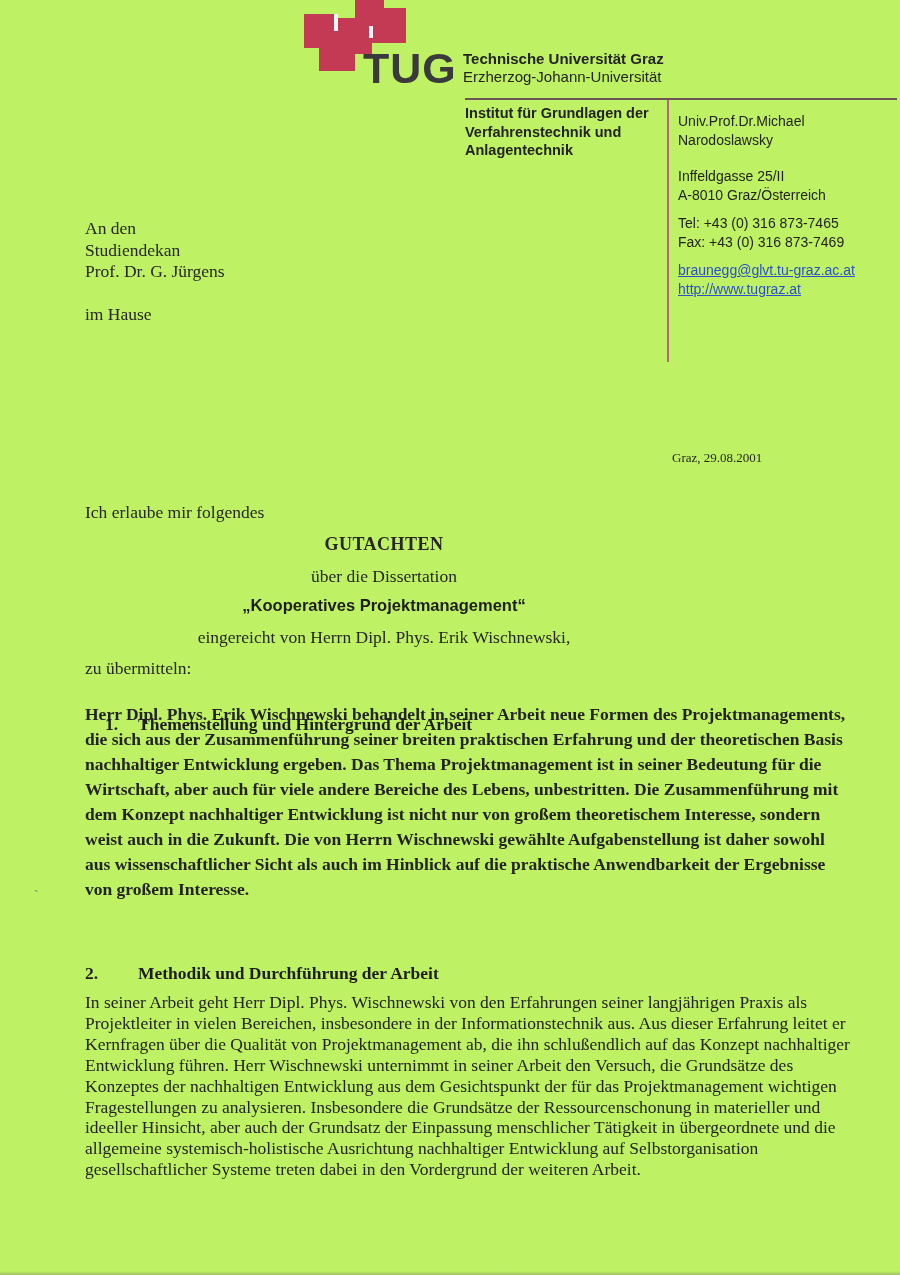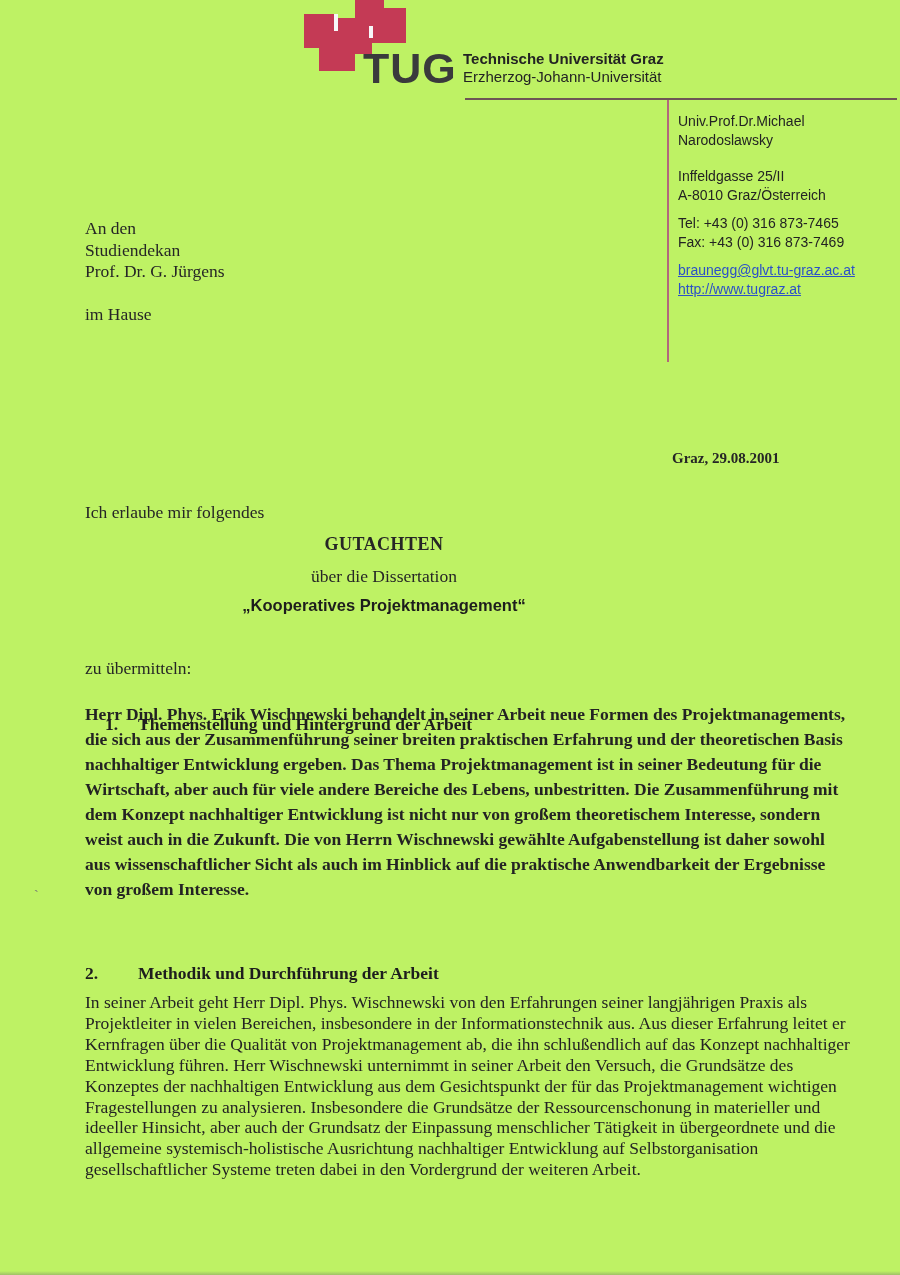--- a/index.html
+++ b/index.html
@@ -37,21 +37,21 @@
     font-family:"Liberation Sans", sans-serif;font-size:14.5px;font-weight:bold;
     line-height:18.5px;color:#232323;}
   .contact{position:absolute;left:678px;top:112px;
     font-family:"Liberation Sans", sans-serif;font-size:14px;line-height:18.5px;color:#232323;}
   .contact .gap-lg{height:18px;}
   .contact .gap-sm{height:10px;}
   .contact .link{color:#2b50c8;text-decoration:underline;}
   
   .recipient{position:absolute;left:85px;top:218px;font-size:17.5px;line-height:21.5px;}
   .recipient .gap{height:21.5px;}
-  .date{position:absolute;left:672px;top:450px;font-size:15px;font-weight:bold;}
+  .date{position:absolute;left:672px;top:450px;font-size:13px;}
   .intro{position:absolute;left:85px;top:502px;font-size:17.5px;}
   .centerline{position:absolute;left:0;width:768px;text-align:center;font-size:17.5px;}
   .t-main{top:534px;font-size:18px;font-weight:bold;letter-spacing:.5px;}
   .t-sub{top:566px;}
   .t-diss{top:596px;font-family:"Liberation Sans", sans-serif;font-size:16.5px;font-weight:bold;color:#1d1d1d;}
   .t-sub2{top:627px;}
   .transmit{position:absolute;left:85px;top:658px;font-size:17.5px;}
   .sec-head{position:absolute;left:85px;font-size:17.5px;font-weight:bold;color:#1d1d1d;}
   .sec-head .num{display:inline-block;width:53px;}
   .sec1-head{top:714px;text-align:center;}
@@ -81,20 +81,25 @@
   <div class="logo-text">TUG</div>
 
   <div class="univ">
     <div class="b">Technische Universität Graz</div>
     <div>Erzherzog-Johann-Universität</div>
   </div>
 
   <div class="hrule"></div>
   <div class="vrule"></div>
 
+  <div class="institute">
+    <div>Institut für Grundlagen der</div>
+    <div>Verfahrenstechnik und</div>
+    <div>Anlagentechnik</div>
+  </div>
 
   <div class="contact">
     <div>Univ.Prof.Dr.Michael</div>
     <div>Narodoslawsky</div>
     <div class="gap-lg"></div>
     <div>Inffeldgasse 25/II</div>
     <div>A-8010 Graz/Österreich</div>
     <div class="gap-sm"></div>
     <div>Tel: +43 (0) 316 873-7465</div>
     <div>Fax: +43 (0) 316 873-7469</div>
@@ -111,20 +116,21 @@
     <div>im Hause</div>
   </div>
 
   <div class="date">Graz, 29.08.2001</div>
 
   <div class="intro">Ich erlaube mir folgendes</div>
 
   <div class="centerline t-main">GUTACHTEN</div>
   <div class="centerline t-diss">„Kooperatives Projektmanagement“</div>
   <div class="centerline t-sub">über die Dissertation</div>
+  <div class="centerline t-sub2">eingereicht von Herrn Dipl. Phys. Erik Wischnewski,</div>
   <div class="transmit">zu übermitteln:</div>
 
   <div class="sec-head sec1-head">
     <span class="num">1.</span><span>Themenstellung und Hintergrund der Arbeit</span>
   </div>
   <div class="para para1">Herr Dipl. Phys. Erik Wischnewski behandelt in seiner Arbeit neue Formen des Projektmanagements, die sich aus der Zusammenführung seiner breiten praktischen Erfahrung und der theoretischen Basis nachhaltiger Entwicklung ergeben. Das Thema Projektmanagement ist in seiner Bedeutung für die Wirtschaft, aber auch für viele andere Bereiche des Lebens, unbestritten. Die Zusammenführung mit dem Konzept nachhaltiger Entwicklung ist nicht nur von großem theoretischem Interesse, sondern weist auch in die Zukunft. Die von Herrn Wischnewski gewählte Aufgabenstellung ist daher sowohl aus wissenschaftlicher Sicht als auch im Hinblick auf die praktische Anwendbarkeit der Ergebnisse von großem Interesse.</div>
 
   <div class="sec-head sec2-head">
     <span class="num">2.</span><span>Methodik und Durchführung der Arbeit</span>
   </div>

